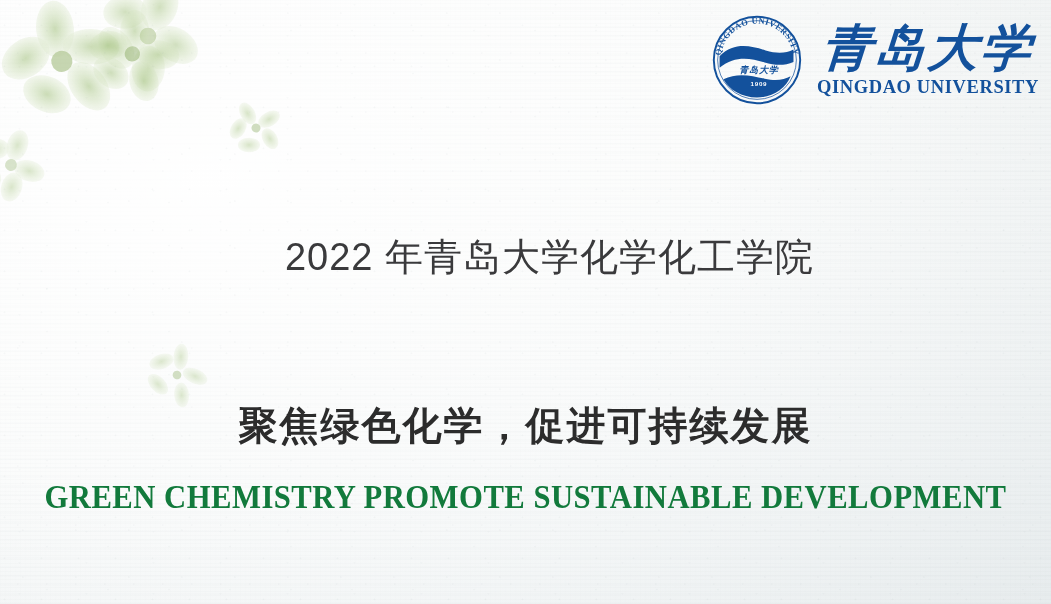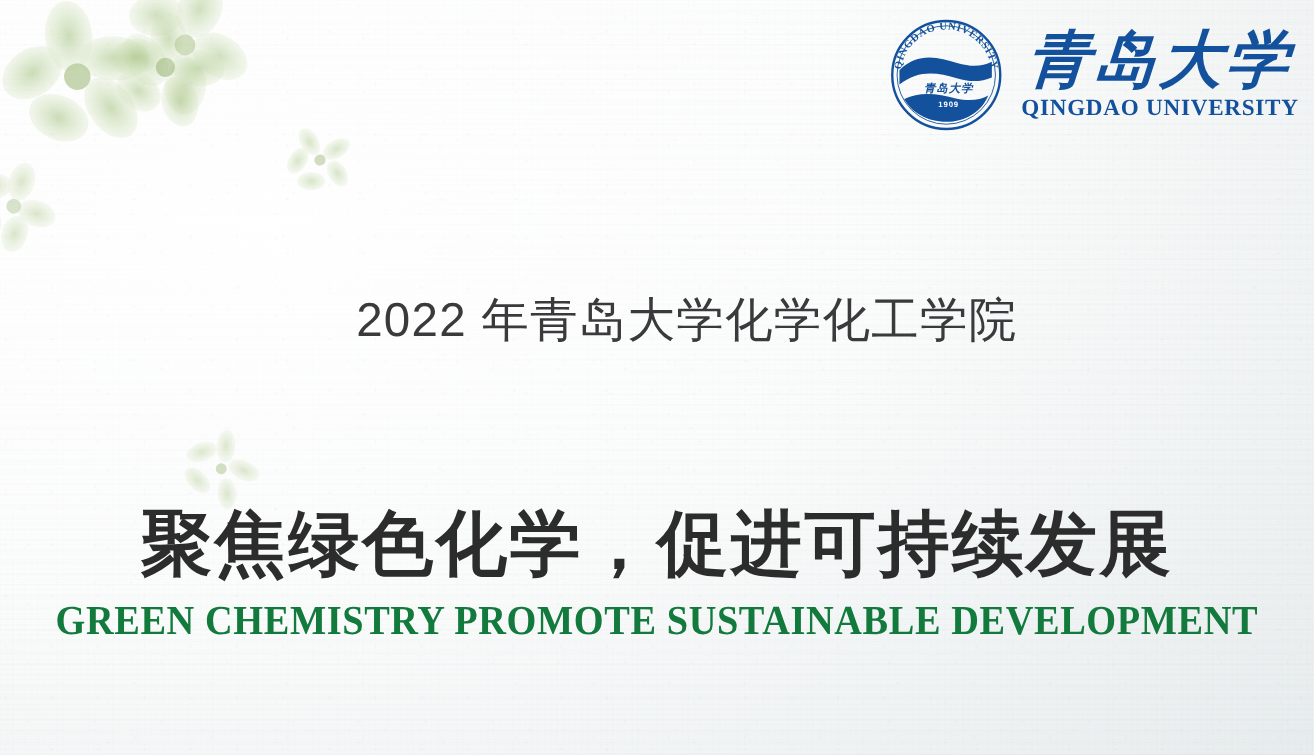--- a/index.html
+++ b/index.html
@@ -100,21 +100,21 @@
     padding-left: 48px;
   }
 
   .main-title {
     position: absolute;
     top: 404px;
     left: 0;
     width: 1051px;
     text-align: center;
     font-family: "Liberation Sans", "DejaVu Sans", sans-serif;
-    font-size: 57px;
+    font-size: 39px;
     font-weight: 700;
     color: #2c2c2c;
     letter-spacing: 2px;
     line-height: 1.12;
     white-space: nowrap;
   }
 
   .en-subtitle {
     position: absolute;
     top: 481px;

